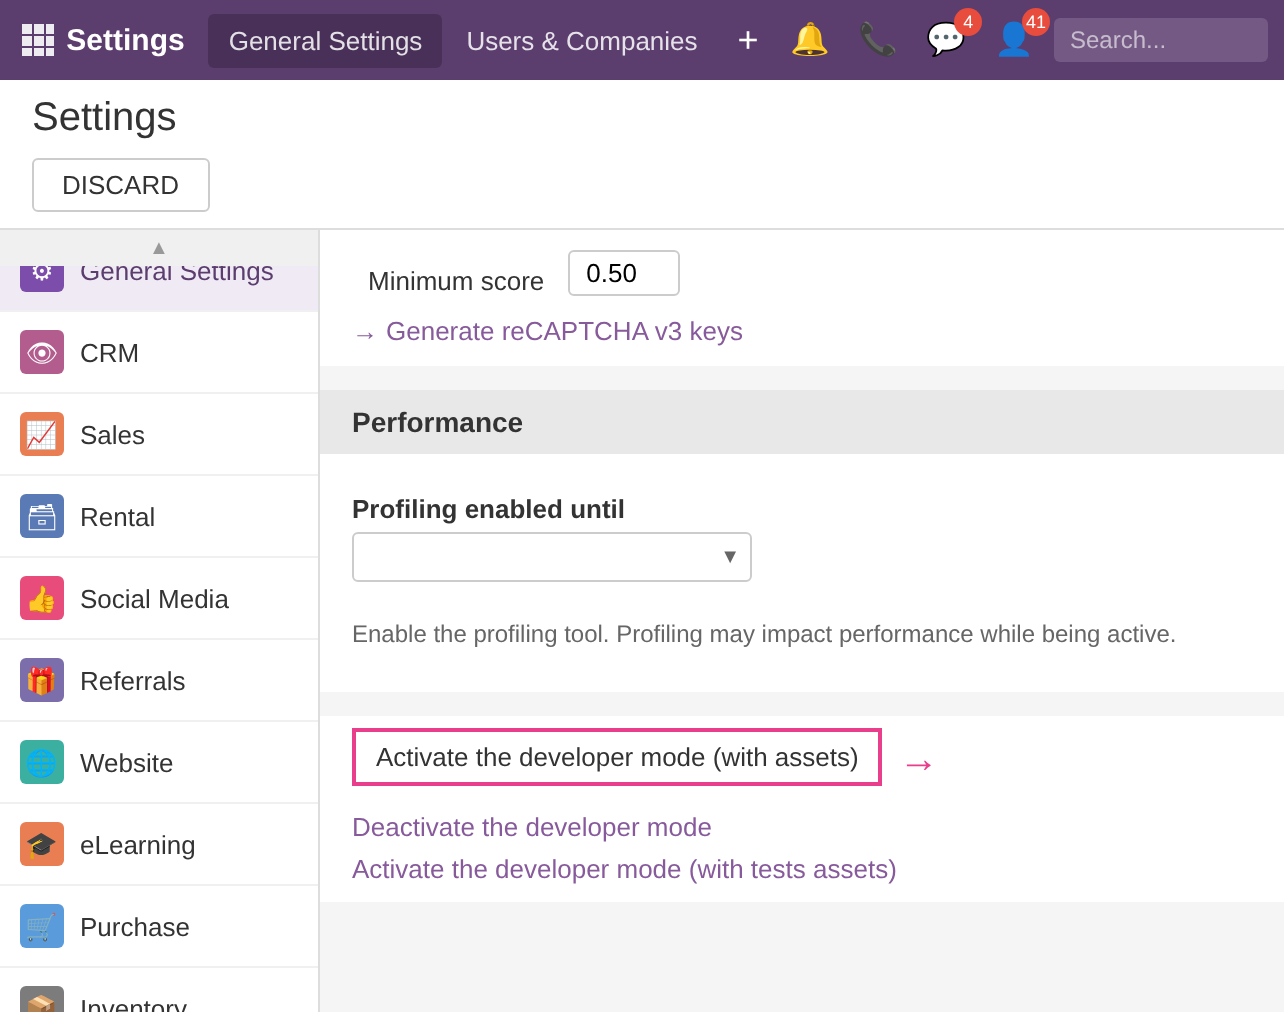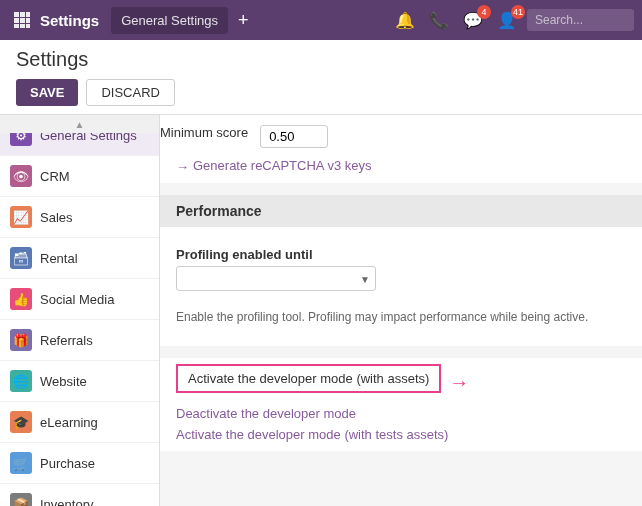--- a/index.html
+++ b/index.html
@@ -124,22 +124,22 @@
       background: #f5f5f5;
     }
 
     .section {
       background: white;
       margin: 0 0 12px 0;
       padding: 0;
     }
 
     .field-row {
-      display: flex; align-items: flex-start; gap: 12px;
-      padding: 10px 0;
+      display: flex; align-items: flex-end; gap: 12px;
+      padding: 10px 24px;
     }
     .field-label { color: #333; font-size: 13px; min-width: 80px; }
     .field-link {
       color: #875a9b; text-decoration: none; font-size: 13px;
       display: flex; align-items: center; gap: 4px;
     }
     .field-link-arrow { color: #875a9b; }
 
     .section-header {
       background: #e8e8e8;
@@ -205,21 +205,21 @@
     .icon-rental { background: #5a7ab5; color: white; }
     .icon-social { background: #e74c7a; color: white; }
     .icon-referrals { background: #7c6eaa; color: white; }
     .icon-website { background: #3cb0a0; color: white; }
     .icon-elearning { background: #e87e52; color: white; }
     .icon-purchase { background: #5a9bdc; color: white; }
     .icon-inventory { background: #7c7c7c; color: white; }
 
     .min-score-input {
       border: 1px solid #ccc; border-radius: 3px;
-      padding: 3px 8px; font-size: 13px; width: 68px;
+      padding: 3px 8px; font-size: 13px; width: 56px;
     }
   </style>
 </head>
 <body>
 
 <div class="topnav">
   <div class="topnav-apps">
     <svg width="16" height="16" viewBox="0 0 16 16">
       <rect x="0" y="0" width="5" height="5" fill="white" opacity="0.9"></rect>
       <rect x="6" y="0" width="5" height="5" fill="white" opacity="0.9"></rect>
@@ -228,41 +228,41 @@
       <rect x="6" y="6" width="5" height="5" fill="white" opacity="0.9"></rect>
       <rect x="12" y="6" width="4" height="5" fill="white" opacity="0.9"></rect>
       <rect x="0" y="12" width="5" height="4" fill="white" opacity="0.9"></rect>
       <rect x="6" y="12" width="5" height="4" fill="white" opacity="0.9"></rect>
       <rect x="12" y="12" width="4" height="4" fill="white" opacity="0.9"></rect>
     </svg>
   </div>
   <span class="topnav-title">Settings</span>
   <div class="topnav-menu">
     <span class="topnav-menu-item active">General Settings</span>
+    <span class="topnav-menu-item">Users &amp; Companies</span>
     <span class="topnav-plus">+</span>
   </div>
   <div class="topnav-icons">
     <span class="topnav-icon">🔔</span>
     <span class="topnav-icon">📞</span>
     <span class="topnav-icon" style="position:relative;">
       💬
       <span class="badge">4</span>
     </span>
     <span class="topnav-icon" style="position:relative;">
       👤
       <span class="badge">41</span>
     </span>
     <input class="topnav-search" type="text" placeholder="Search..." style="">
   </div>
 </div>
 
 <div class="page-header">
   <div class="page-title">Settings</div>
   <div class="page-actions">
-    <button class="btn-save">SAVE</button>
     <button class="btn-discard">DISCARD</button>
   </div>
 </div>
 
 <div class="layout">
 
   <div class="sidebar">
     <div class="sidebar-scroll-up">▲</div>
     <div class="sidebar-item active">
       <div class="sidebar-icon icon-general">⚙</div>

